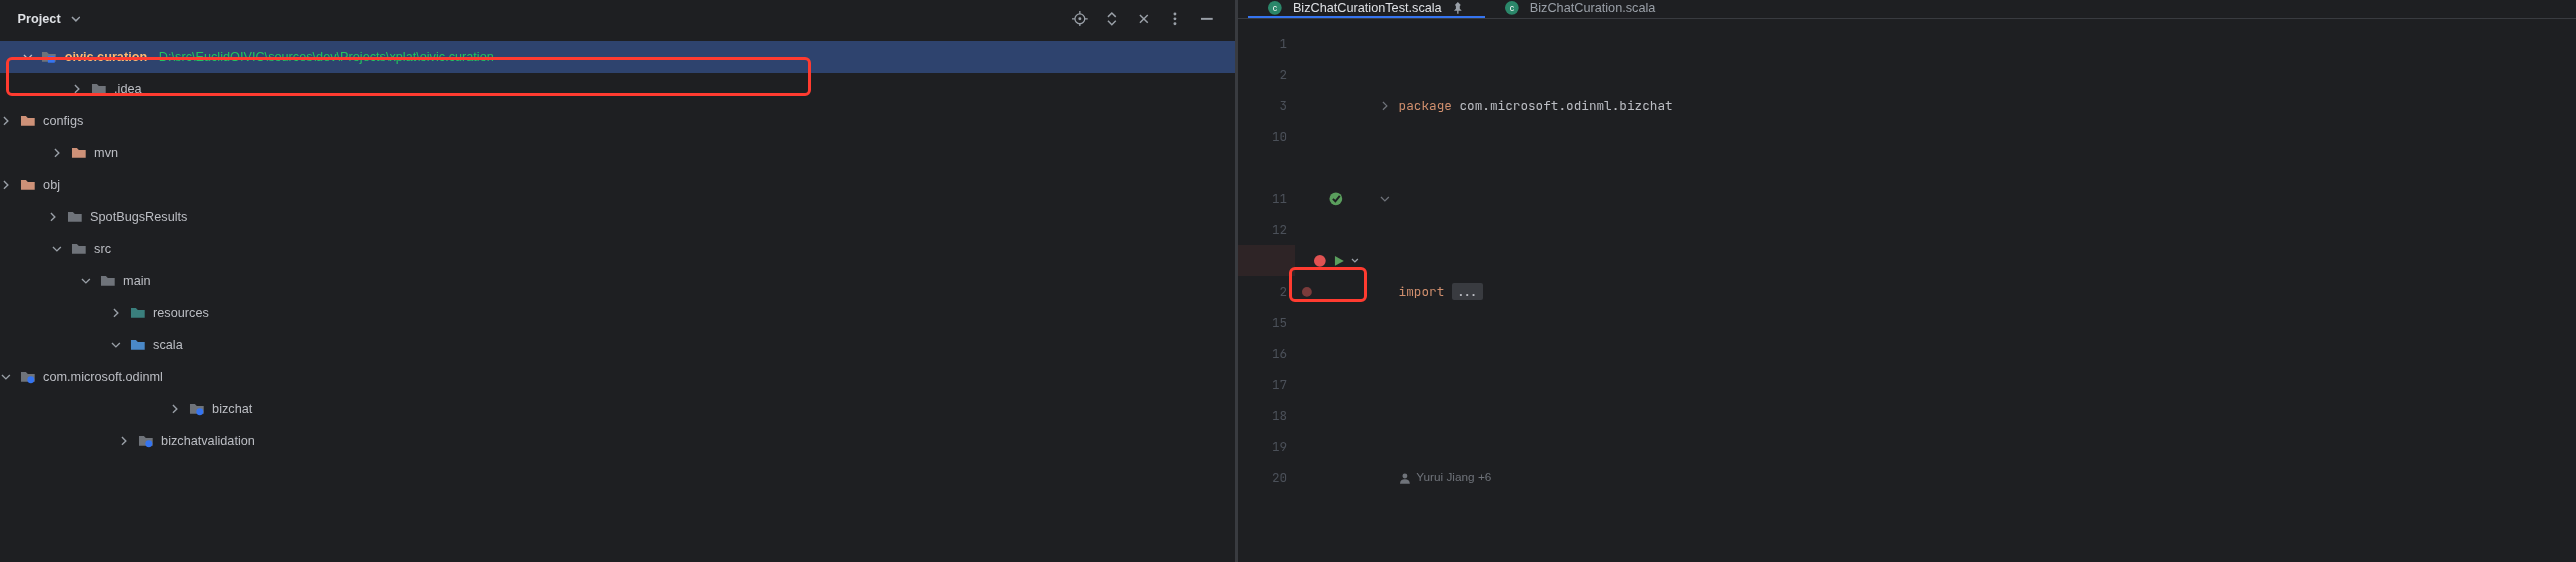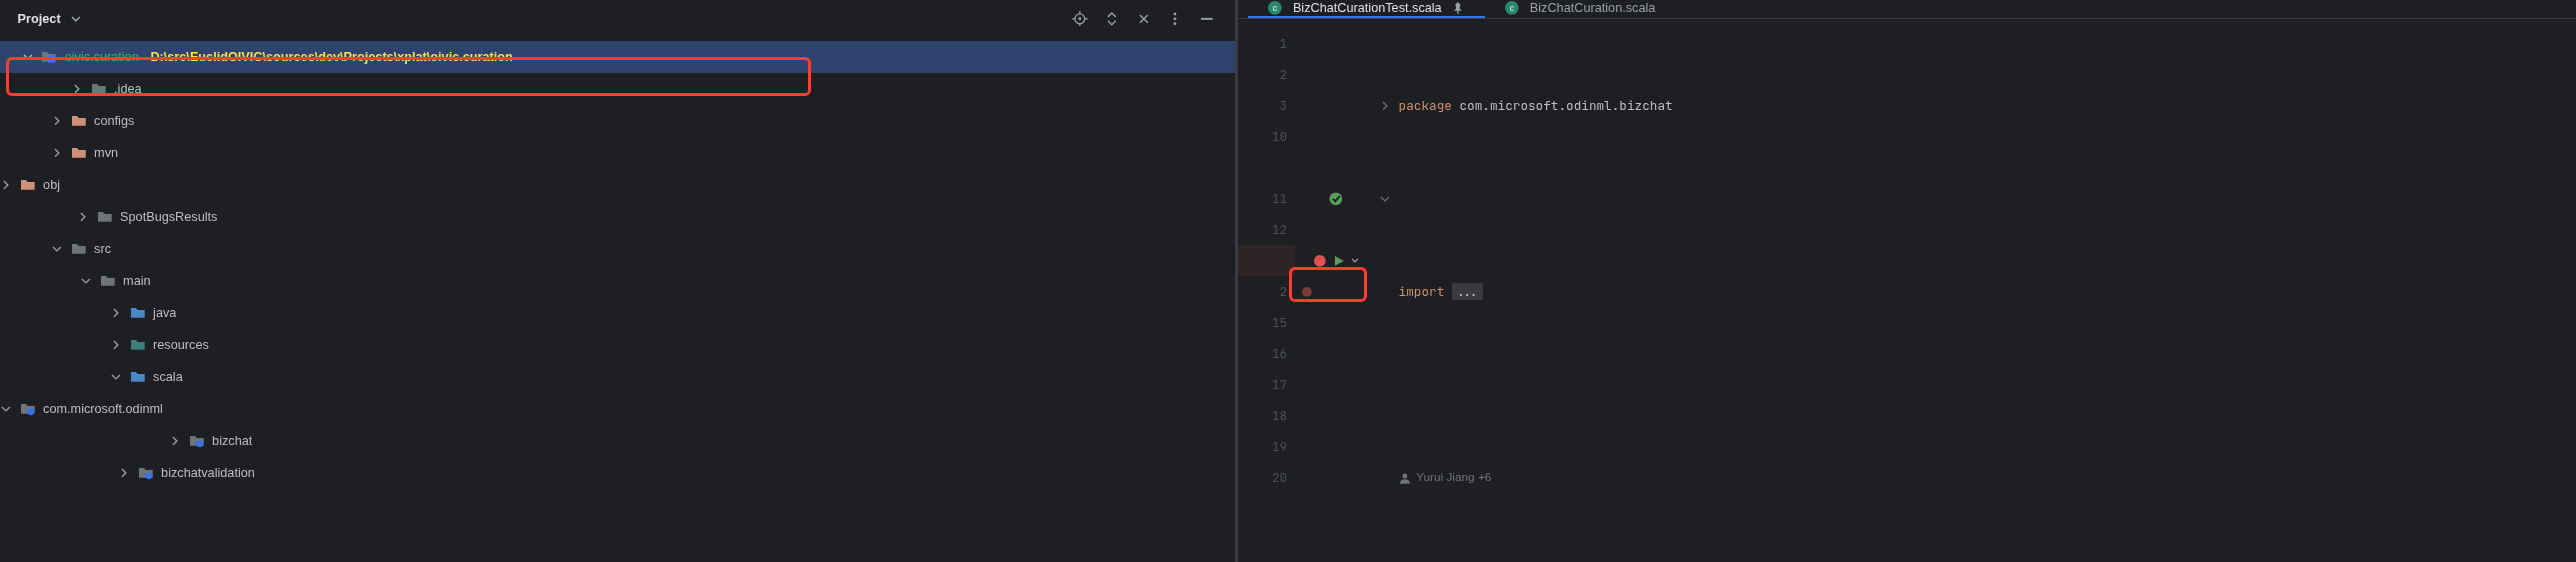--- a/index.html
+++ b/index.html
@@ -28,21 +28,21 @@
   .tree{flex:1;overflow:auto;padding-top:3.9px;}
   .tree-row{
     height:32px;display:flex;align-items:center;gap:7.8px;
     cursor:pointer;white-space:nowrap;
   }
   .tree-row.selected{background:#2e436e;}
   .tree-row .arrow{width:11.8px;height:11.8px;flex-shrink:0;}
   .tree-row .arrow svg{width:11.8px;height:11.8px;}
   .node-icon{width:15.7px;height:15.7px;flex-shrink:0;}
   .node-label{color:#bcbec4;}
-  .node-sub{color:#fde047;font-weight:bold;}
+  .node-sub{color:#22c55e;}
   .highlight-box{border:3.9px solid #ff3b30;border-radius:5.9px;}
   .red-box-1{position:absolute;left:5.9px;top:57px;width:805px;height:39px;pointer-events:none;}
   .red-box-2{position:absolute;width:78px;height:35px;pointer-events:none;}
   
   .fld-gray{fill:#6f737a;}
   .fld-orange{fill:#ce9178;}
   .fld-blue{fill:#4a88c7;}
   .fld-teal{fill:#3a7f7d;}
   
   .tab-bar{height:37px;display:flex;align-items:stretch;border-bottom:1px solid #393b40;gap:0;padding-left:9.8px;}
@@ -115,97 +115,97 @@
             <svg viewBox="0 0 12 12">
               <path d="M2 4l4 4 4-4" stroke="#bcbec4" stroke-width="1.4" fill="none"></path>
             </svg>
           </span>
         <span class="node-icon">
             <svg viewBox="0 0 16 16">
               <path class="fld-gray" d="M1 3h5l2 2h7v8H1z"></path>
               <rect x="7" y="7" width="7" height="7" fill="#3574f0"></rect>
             </svg>
           </span>
-        <span class="node-label" style="color:#22c55e;font-weight:400">oivic.curation</span>
+        <span class="node-label" style="color:#fdba74;font-weight:700">oivic.curation</span>
         <span class="node-sub" style="margin-left:3.9px">D:\src\EuclidOIVIC\sources\dev\Projects\xplat\oivic.curation</span>
       </div>
 
       <div class="tree-row" style="padding-left:71px">
         <span class="arrow">
             <svg viewBox="0 0 12 12">
               <path d="M4 2l4 4-4 4" stroke="#9aa0a8" stroke-width="1.4" fill="none"></path>
             </svg>
           </span>
         <span class="node-icon">
             <svg viewBox="0 0 16 16">
               <path class="fld-gray" d="M1 3h5l2 2h7v8H1z"></path>
             </svg>
           </span>
         <span class="node-label">.idea</span>
       </div>
 
+      <div class="tree-row" style="">
+        <span class="arrow">
+            <svg viewBox="0 0 12 12">
+              <path d="M4 2l4 4-4 4" stroke="#9aa0a8" stroke-width="1.4" fill="none"></path>
+            </svg>
+          </span>
+        <span class="node-icon">
+            <svg viewBox="0 0 16 16">
+              <path class="fld-orange" d="M1 3h5l2 2h7v8H1z"></path>
+            </svg>
+          </span>
+        <span class="node-label">configs</span>
+      </div>
+
       <div class="tree-row" style="padding-left:51px">
         <span class="arrow">
             <svg viewBox="0 0 12 12">
               <path d="M4 2l4 4-4 4" stroke="#9aa0a8" stroke-width="1.4" fill="none"></path>
             </svg>
           </span>
         <span class="node-icon">
             <svg viewBox="0 0 16 16">
               <path class="fld-orange" d="M1 3h5l2 2h7v8H1z"></path>
             </svg>
           </span>
-        <span class="node-label">configs</span>
+        <span class="node-label">mvn</span>
+      </div>
+
+      <div class="tree-row" style="">
+        <span class="arrow">
+            <svg viewBox="0 0 12 12">
+              <path d="M4 2l4 4-4 4" stroke="#9aa0a8" stroke-width="1.4" fill="none"></path>
+            </svg>
+          </span>
+        <span class="node-icon">
+            <svg viewBox="0 0 16 16">
+              <path class="fld-orange" d="M1 3h5l2 2h7v8H1z"></path>
+            </svg>
+          </span>
+        <span class="node-label">obj</span>
+      </div>
+
+      <div class="tree-row" style="padding-left:47px">
+        <span class="arrow">
+            <svg viewBox="0 0 12 12">
+              <path d="M4 2l4 4-4 4" stroke="#9aa0a8" stroke-width="1.4" fill="none"></path>
+            </svg>
+          </span>
+        <span class="node-icon">
+            <svg viewBox="0 0 16 16">
+              <path class="fld-gray" d="M1 3h5l2 2h7v8H1z"></path>
+            </svg>
+          </span>
+        <span class="node-label">SpotBugsResults</span>
       </div>
 
       <div class="tree-row" style="padding-left:51px">
         <span class="arrow">
             <svg viewBox="0 0 12 12">
-              <path d="M4 2l4 4-4 4" stroke="#9aa0a8" stroke-width="1.4" fill="none"></path>
-            </svg>
-          </span>
-        <span class="node-icon">
-            <svg viewBox="0 0 16 16">
-              <path class="fld-orange" d="M1 3h5l2 2h7v8H1z"></path>
-            </svg>
-          </span>
-        <span class="node-label">mvn</span>
-      </div>
-
-      <div class="tree-row" style="">
-        <span class="arrow">
-            <svg viewBox="0 0 12 12">
-              <path d="M4 2l4 4-4 4" stroke="#9aa0a8" stroke-width="1.4" fill="none"></path>
-            </svg>
-          </span>
-        <span class="node-icon">
-            <svg viewBox="0 0 16 16">
-              <path class="fld-orange" d="M1 3h5l2 2h7v8H1z"></path>
-            </svg>
-          </span>
-        <span class="node-label">obj</span>
-      </div>
-
-      <div class="tree-row" style="padding-left:77px">
-        <span class="arrow">
-            <svg viewBox="0 0 12 12">
-              <path d="M4 2l4 4-4 4" stroke="#9aa0a8" stroke-width="1.4" fill="none"></path>
-            </svg>
-          </span>
-        <span class="node-icon">
-            <svg viewBox="0 0 16 16">
-              <path class="fld-gray" d="M1 3h5l2 2h7v8H1z"></path>
-            </svg>
-          </span>
-        <span class="node-label">SpotBugsResults</span>
-      </div>
-
-      <div class="tree-row" style="padding-left:51px">
-        <span class="arrow">
-            <svg viewBox="0 0 12 12">
               <path d="M2 4l4 4 4-4" stroke="#9aa0a8" stroke-width="1.4" fill="none"></path>
             </svg>
           </span>
         <span class="node-icon">
             <svg viewBox="0 0 16 16">
               <path class="fld-gray" d="M1 3h5l2 2h7v8H1z"></path>
             </svg>
           </span>
         <span class="node-label">src</span>
       </div>
@@ -217,33 +217,20 @@
             </svg>
           </span>
         <span class="node-icon">
             <svg viewBox="0 0 16 16">
               <path class="fld-gray" d="M1 3h5l2 2h7v8H1z"></path>
             </svg>
           </span>
         <span class="node-label">main</span>
       </div>
 
-      <div class="tree-row" style="padding-left:110px">
-        <span class="arrow">
-            <svg viewBox="0 0 12 12">
-              <path d="M4 2l4 4-4 4" stroke="#9aa0a8" stroke-width="1.4" fill="none"></path>
-            </svg>
-          </span>
-        <span class="node-icon">
-            <svg viewBox="0 0 16 16">
-              <path class="fld-blue" d="M1 3h5l2 2h7v8H1z"></path>
-            </svg>
-          </span>
-        <span class="node-label">java</span>
-      </div>
 
       <div class="tree-row" style="padding-left:110px">
         <span class="arrow">
             <svg viewBox="0 0 12 12">
               <path d="M4 2l4 4-4 4" stroke="#9aa0a8" stroke-width="1.4" fill="none"></path>
             </svg>
           </span>
         <span class="node-icon">
             <svg viewBox="0 0 16 16">
               <path class="fld-teal" d="M1 3h5l2 2h7v8H1z"></path>

